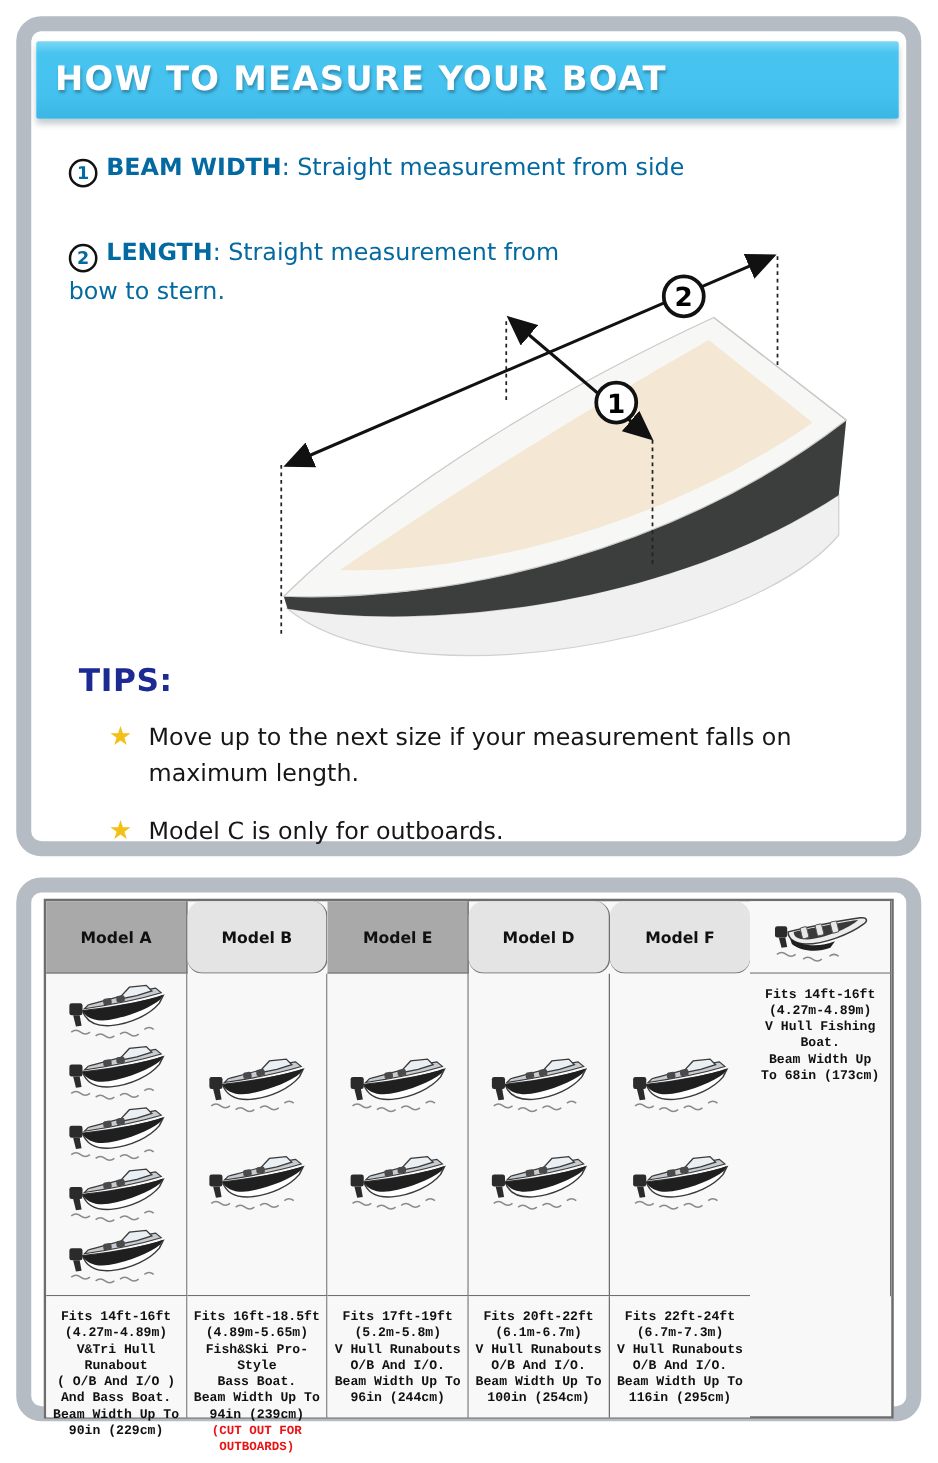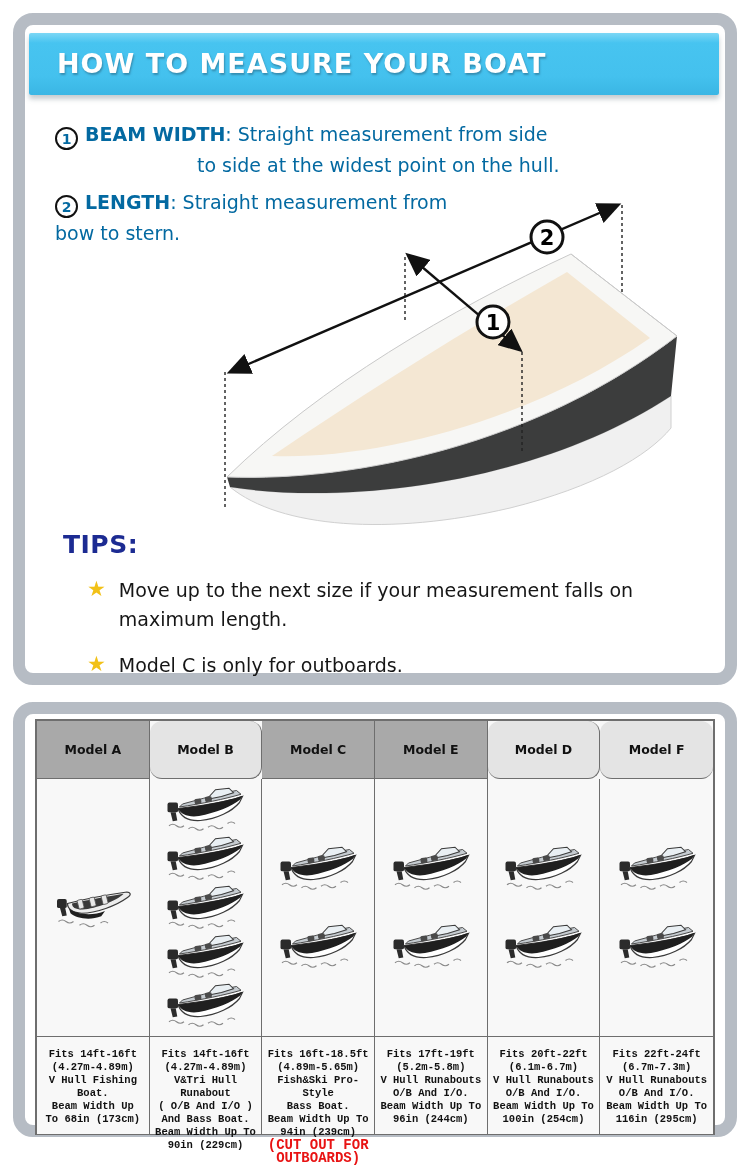--- a/index.html
+++ b/index.html
@@ -14,21 +14,21 @@
 
   
   .banner {
     position:absolute; left:4px; right:6px; top:8px; height:62px;
     background:linear-gradient(#7cd7f5 0%, #47c4f0 16%, #44c1ee 70%, #3ab6e4 100%);
     border-radius:2px;
     box-shadow:0 4px 5px rgba(90,110,120,0.35);
   }
   .banner h1 {
     color:#ffffff; font-size:27px; font-weight:bold; letter-spacing:1px;
-    line-height:62px; padding-left:28px;
+    line-height:62px; padding-left:15px;
     text-shadow:1px 2px 2px rgba(40,100,130,0.55);
   }
 
   
   .instr { position:absolute; left:30px; font-size:19px; color:#0369a1; line-height:30px; white-space:nowrap; }
   #instr-1 { top:94px; }
   #instr-2 { top:162px; }
   .cnum {
     display:inline-block; width:23px; height:23px; border:2px solid #111; border-radius:50%;
     font-size:14px; font-weight:bold; text-align:center; line-height:20px;
@@ -68,21 +68,21 @@
   .th.light { background:#e4e4e4;border-radius:12px; }
   .imgs {
     display:flex; flex-direction:column; align-items:center; justify-content:center;
     gap:30px; background:#f8f8f8; border-bottom:1px solid #6e6e6e; padding:4px 0;
   }
   .imgs.one   { gap:0; }
   .imgs.dense { gap:1px; }
   .boat { width:104px; height:48px; flex:0 0 auto; }
   .fitcell { background:#f8f8f8; padding-top:11px; text-align:center;font-family:Liberation Mono, monospace; }
   .fit  { font-size:10.5px; font-weight:bold; color:#111; line-height:13px; white-space:pre-line; }
-  .note { font-size:14px; font-weight:bold; color:#e81313; line-height:13px; white-space:pre-line; }
+  .note { font-size:10px; font-weight:bold; color:#e81313; line-height:13px; white-space:pre-line; }
   svg .ink { stroke:#3a3a3a; }
 </style>
 </head>
 <body>
 
 <svg width="0" height="0" style="position:absolute" aria-hidden="true">
   <defs>
     <marker id="ah" markerWidth="11" markerHeight="9" refX="8.5" refY="4.5" orient="auto-start-reverse">
       <path d="M0,0 L10,4.5 L0,9 Z" fill="#111"></path>
     </marker>
@@ -112,21 +112,20 @@
 </svg>
 
 <div class="card" id="card-measure">
   <div class="card-inner">
     <div class="banner">
       <h1>HOW TO MEASURE YOUR BOAT</h1>
     </div>
 
     <div class="instr" id="instr-1">
       <span class="cnum">1</span><b>BEAM WIDTH</b><span>: Straight measurement from side</span>
-      <span class="l2">to side at the widest point on the hull.</span>
     </div>
 
     <div class="instr" id="instr-2">
       <span class="cnum">2</span><b>LENGTH</b><span>: Straight measurement from</span>
       <span class="l2">bow to stern.</span>
     </div>
 
     <svg class="diagram" viewBox="0 0 520 340">
 
       <g>
@@ -167,21 +166,20 @@
     </div>
   </div>
 </div>
 
 <div class="card" id="card-table">
   <div class="card-inner">
     <div class="tbl">
 
       <div class="cell th dark">Model A</div>
       <div class="cell th light">Model B</div>
-      <div class="cell th dark">Model C</div>
       <div class="cell th dark">Model E</div>
       <div class="cell th light">Model D</div>
       <div class="cell th light last">Model F</div>
 
       <div class="cell imgs one">
         <svg class="boat">
             <use href="#sym-fishing"></use>
           </svg>
       </div>
       <div class="cell imgs dense">

